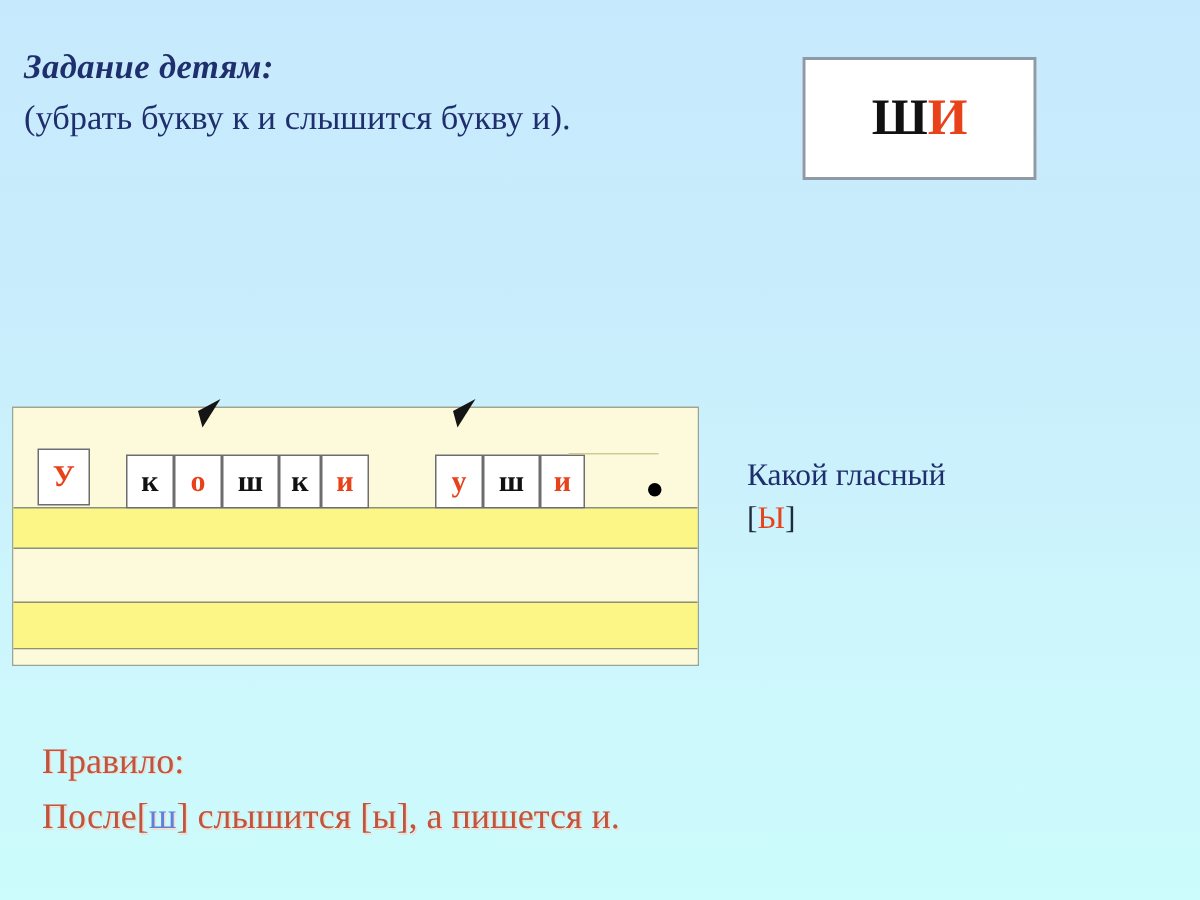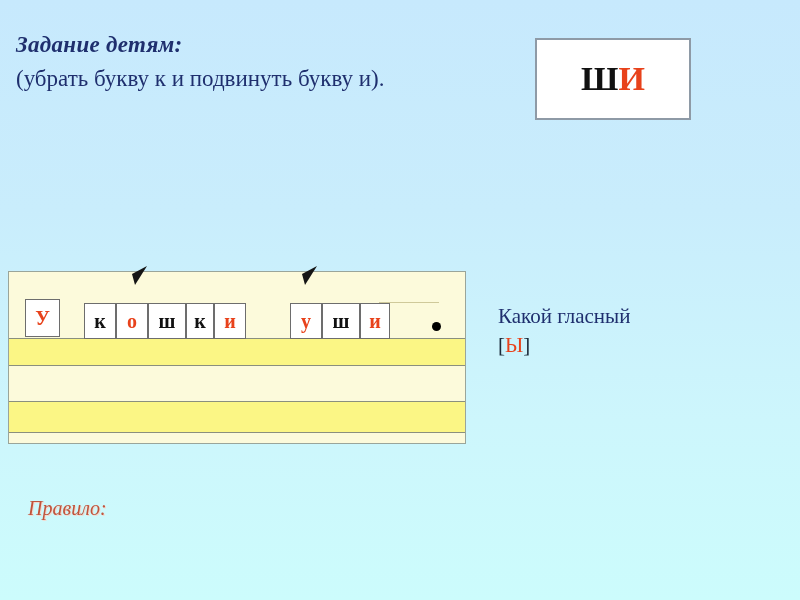--- a/index.html
+++ b/index.html
@@ -146,38 +146,37 @@
 
   
   #rule-block {
     position: absolute;
     left: 28px;
     top: 490px;
     width: 520px;
   }
   .rule-line {
     color: #c0543c;
-    font-size: 20px;
+    font-size: 24px;
     line-height: 37px;
     white-space: nowrap;
     text-shadow: 1px 1px 0 #f3d9ce;
-    font-style: italic;
   }
   .rule-sh {
     color: #5f7fd8;
   }
 </style>
 </head>
 <body>
 
 <div id="slide">
 
   <div id="task-block">
     <div class="task-line heading">Задание детям:</div>
-    <div class="task-line">(убрать букву к и подвинуть букву и).</div>
+    <div class="task-line">(убрать букву к и слышится букву и).</div>
   </div>
 
   <div id="shi-box">
     <div id="shi-inner">
       <span class="glyph-black">Ш</span>
         <span class="glyph-red">И</span>
     </div>
   </div>
 
   <div id="strip-panel">
@@ -211,15 +210,16 @@
 
   <div id="period-dot"></div>
 
   <div id="question-block">
     <div class="q-line">Какой гласный</div>
     <div class="q-line"><span class="bracket">[</span><span class="sound-red">Ы</span><span class="bracket">]</span></div>
   </div>
 
   <div id="rule-block">
     <div class="rule-line">Правило:</div>
+    <div class="rule-line"><span>После[</span><span class="rule-sh">ш</span><span>] слышится [ы], а пишется и.</span></div>
   </div>
 
 </div>
 
 </body></html>

